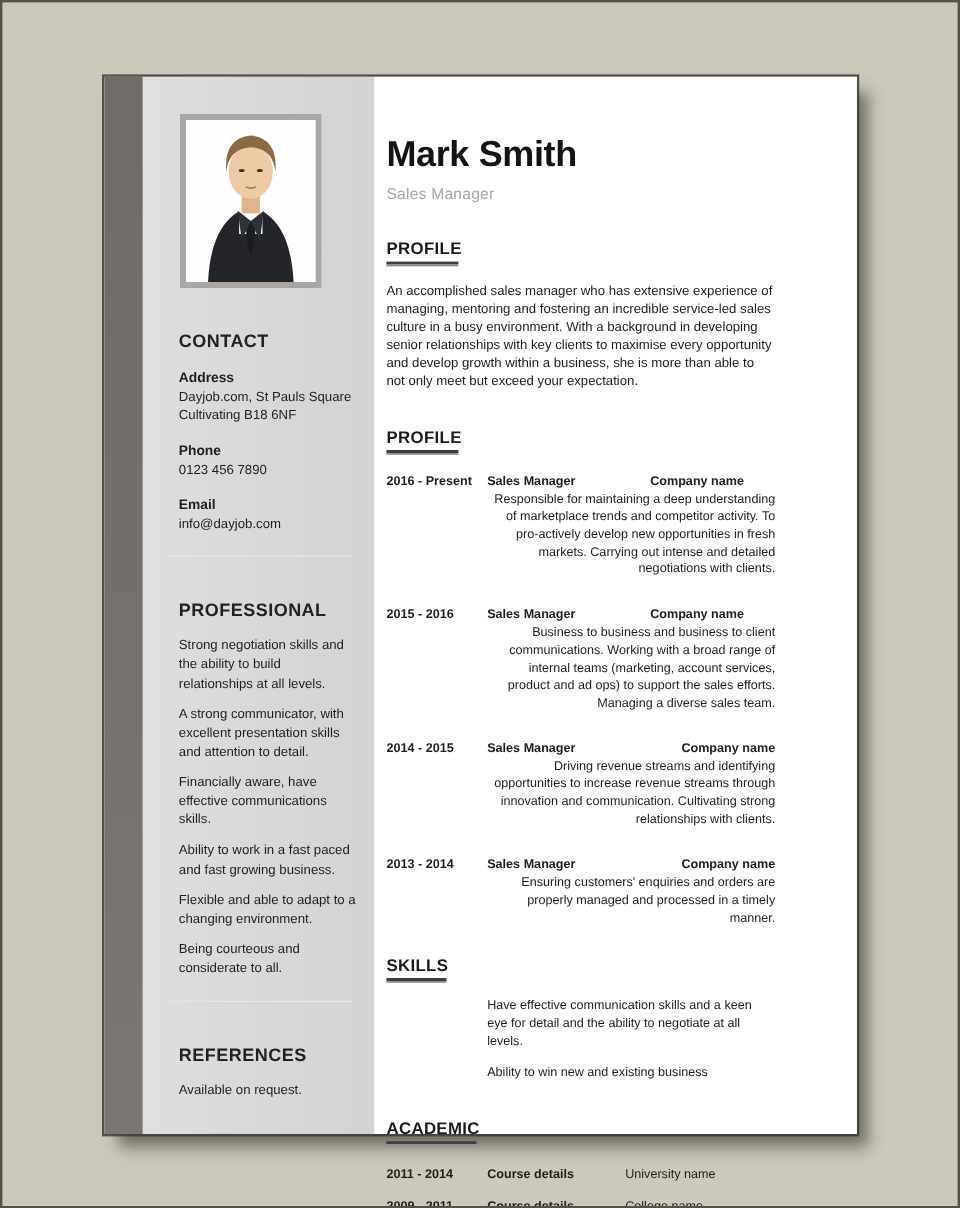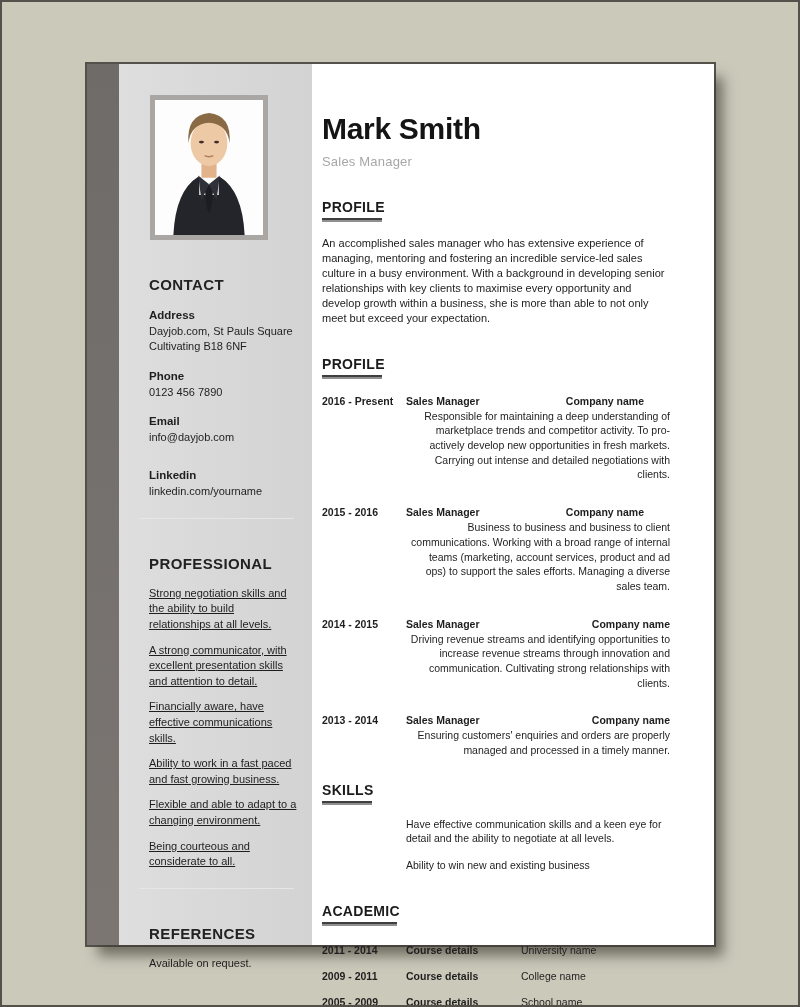--- a/index.html
+++ b/index.html
@@ -40,27 +40,27 @@
   .photo-frame svg{display:block;width:100%;height:100%;}
   .side-heading{
     font-size:15px;font-weight:700;letter-spacing:.4px;color:#222;
     margin:36px 0 14px 0;
   }
   .contact-group{margin-bottom:13px;}
   .contact-group.spaced{margin-top:22px;}
   .contact-label{font-size:11.5px;font-weight:700;line-height:1.45;}
   .contact-value{font-size:11px;line-height:1.42;}
   .side-divider{border:0;border-top:1px solid #e6e6e6;margin:18px 0 0 -10px;width:155px;}
-  .side-para{font-size:11px;line-height:1.42;margin:0 0 10px 0;text-decoration:underline;}
+  .side-para{font-size:11px;line-height:1.42;margin:0 0 10px 0;}
   .prof-list .side-para{margin-bottom:10px;}
   .refs-text{font-size:11px;line-height:1.4;}
 
   .main{
     flex:1;box-sizing:border-box;background:#fff;
-    padding:48px 44px 0 10px;
+    padding:48px 68px 0 10px;
   }
   .name{font-size:30px;font-weight:700;letter-spacing:-.3px;color:#141414;line-height:1.1;}
   .job-title{font-size:13px;color:#a7a7a7;margin-top:9px;letter-spacing:.2px;}
   .sec{margin-top:30px;}
   .sec-heading{
     display:table;font-size:14px;font-weight:700;color:#1b1b1b;letter-spacing:.3px;
   }
   .sec-heading::after{
     content:"";display:block;height:4px;margin-top:3px;width:96%;
     background:linear-gradient(180deg,#3f3f3f 0 55%,#8f8f8f 55% 100%);
@@ -117,24 +117,20 @@
       <div class="contact-group">
         <div class="contact-label">Phone</div>
         <div class="contact-value">0123 456 7890</div>
       </div>
 
       <div class="contact-group">
         <div class="contact-label">Email</div>
         <div class="contact-value">info@dayjob.com</div>
       </div>
 
-      <div class="contact-group spaced">
-        <div class="contact-label">Linkedin</div>
-        <div class="contact-value">linkedin.com/yourname</div>
-      </div>
 
       <hr class="side-divider">
 
       <div class="side-heading">PROFESSIONAL</div>
       <div class="prof-list">
         <p class="side-para">Strong negotiation skills and the ability to build relationships at all levels.</p>
         <p class="side-para">A strong communicator, with excellent presentation skills and attention to detail.</p>
         <p class="side-para">Financially aware, have effective communications skills.</p>
         <p class="side-para">Ability to work in a fast paced and fast growing business.</p>
         <p class="side-para">Flexible and able to adapt to a changing environment.</p>

